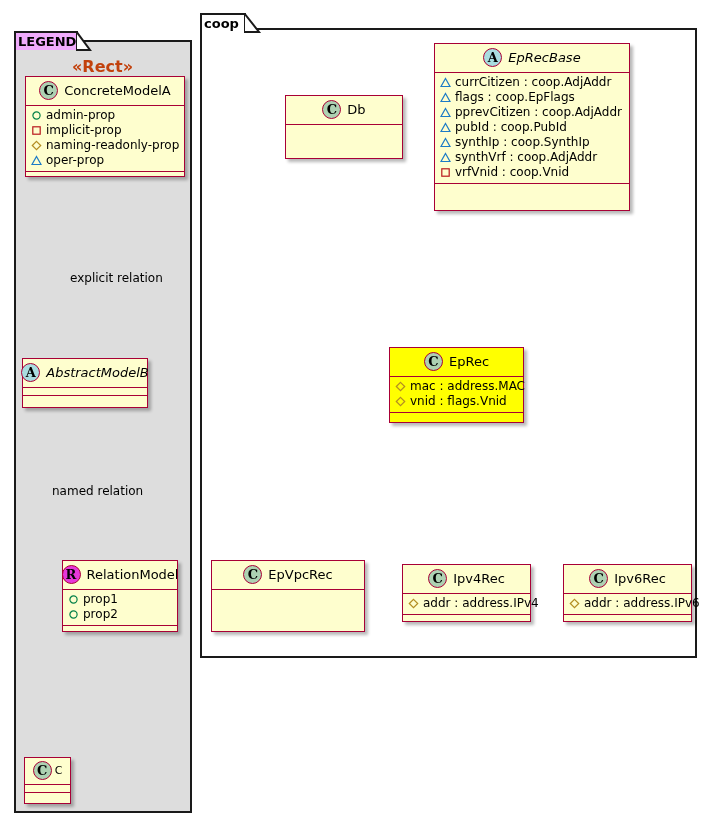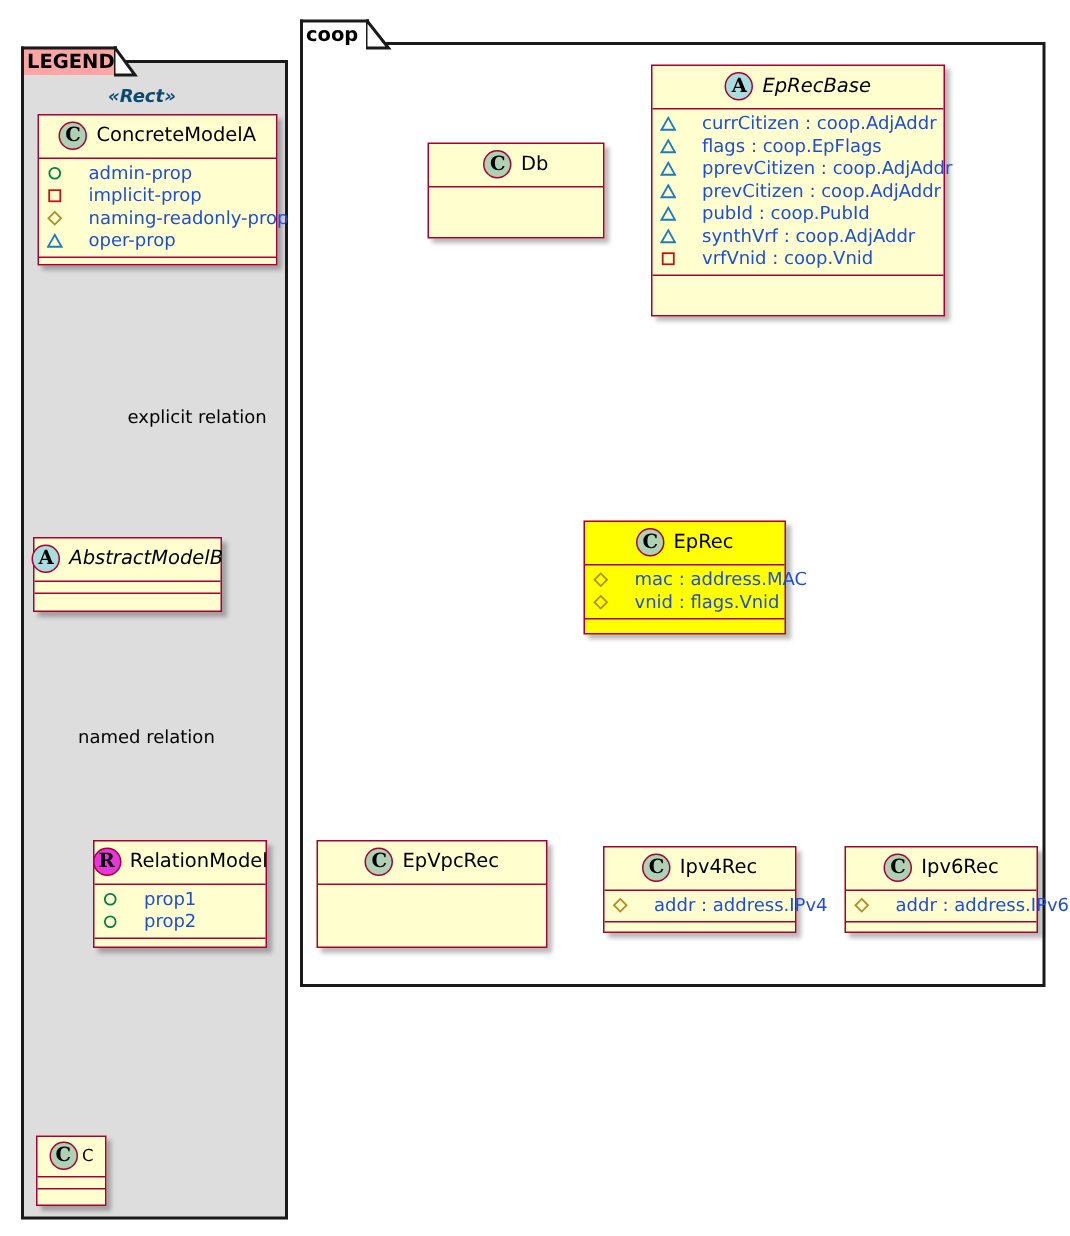--- a/index.html
+++ b/index.html
@@ -42,21 +42,21 @@
     border-bottom: none;
     font-weight: bold;
     font-size: 13px;
     color: #000000;
     line-height: 1;
     display: flex;
     align-items: center;
     padding-left: 2px;
     z-index: 12;
   }
-  .pkg-tab.legend-tab { background: #fca5a5; }
+  .pkg-tab.legend-tab { background: #f0abfc; }
   .tab-skew {
     position: absolute;
     z-index: 12;
   }
 
   
   .cls {
     position: absolute;
     box-sizing: border-box;
     border: 1.5px solid #A80036;
@@ -84,24 +84,24 @@
     padding: 2px 5px 3px 5px;
     border-bottom: 1.5px solid #A80036;
   }
   .cls-methods {
     box-sizing: border-box;
     height: 8px;
   }
   .attr {
     display: flex;
     align-items: center;
-    gap: 17px;
+    gap: 4px;
     font-size: 12px;
     line-height: 15px;
-    color: #1d4ed8;
+    color: #000000;
     white-space: nowrap;
   }
   .empty-compartment { height: 8px; }
 
   
   .badge {
     width: 19px; height: 19px;
     border-radius: 50%;
     display: inline-flex;
     align-items: center;
@@ -116,24 +116,23 @@
   .badge-C { background: #ADD1B2; border: 1.5px solid #A80036; }
   .badge-A { background: #A9DCDF; border: 1.5px solid #A80036; }
   .badge-R { background: #E637DA; border: 1.5px solid #A80036; }
 
   
   .mk { width: 11px; height: 11px; flex: 0 0 auto; display:block; }
 
   
   .stereotype {
     position: absolute;
-    font-size: 12px;
-    font-style: italic;
+    font-size: 16px;
     font-weight: bold;
-    color: #0c4a6e;
+    color: #c2410c;
     z-index: 9;
     white-space: nowrap;
   }
 
   
   .edge-label {
     position: absolute;
     font-size: 12px;
     color: #000000;
     background: transparent;
@@ -230,21 +229,21 @@
   <div class="cls" style="left:24px; top:757px; width:47px; height:47px;">
     <div class="cls-header" style="padding:3px 5px 4px 5px; gap:3px;">
       <span class="badge badge-C">C</span>
       <span class="cls-name" style="font-size:11px;">C</span>
     </div>
     <div class="cls-attrs empty-compartment"></div>
     <div class="cls-methods"></div>
   </div>
 
   
-  <div class="edge-label" style="left:85px; top:271px;">explicit relation</div>
+  <div class="edge-label" style="left:70px; top:271px;">explicit relation</div>
   <div class="edge-label" style="left:52px; top:484px;">named relation</div>
 
   
   <div class="pkg pkg-coop" style="left:200px; top:28px; width:497px; height:630px;"></div>
   <div class="pkg-tab" style="left:200px; top:13px; width:46px; height:19px;">
     <span>coop</span>
   </div>
   <svg class="tab-skew" style="left:244px; top:13px; width:18px; height:21px;">
     <polygon points="0,0 15,19 0,19" fill="#ffffff" stroke="#1a1a1a" stroke-width="2"></polygon>
   </svg>
@@ -280,27 +279,27 @@
       <div class="attr">
         <svg class="mk" viewBox="0 0 11 11">
             <polygon points="5.5,1.5 10,9.5 1,9.5" fill="none" stroke="#1C7BC6" stroke-width="1.2"></polygon>
           </svg>
         <span>pprevCitizen : coop.AdjAddr</span>
       </div>
       <div class="attr">
         <svg class="mk" viewBox="0 0 11 11">
             <polygon points="5.5,1.5 10,9.5 1,9.5" fill="none" stroke="#1C7BC6" stroke-width="1.2"></polygon>
           </svg>
-        <span>prevCitizen : coop.AdjAddr</span>
-      </div>
-      <div class="attr">
-        <svg class="mk" viewBox="0 0 11 11">
-            <polygon points="5.5,1.5 10,9.5 1,9.5" fill="none" stroke="#1C7BC6" stroke-width="1.2"></polygon>
-          </svg>
         <span>pubId : coop.PubId</span>
+      </div>
+      <div class="attr">
+        <svg class="mk" viewBox="0 0 11 11">
+            <polygon points="5.5,1.5 10,9.5 1,9.5" fill="none" stroke="#1C7BC6" stroke-width="1.2"></polygon>
+          </svg>
+        <span>synthIp : coop.SynthIp</span>
       </div>
       <div class="attr">
         <svg class="mk" viewBox="0 0 11 11">
             <polygon points="5.5,1.5 10,9.5 1,9.5" fill="none" stroke="#1C7BC6" stroke-width="1.2"></polygon>
           </svg>
         <span>synthVrf : coop.AdjAddr</span>
       </div>
       <div class="attr">
         <svg class="mk" viewBox="0 0 11 11">
             <rect x="1.8" y="1.8" width="7.4" height="7.4" fill="none" stroke="#B8181D" stroke-width="1.2"></rect>

